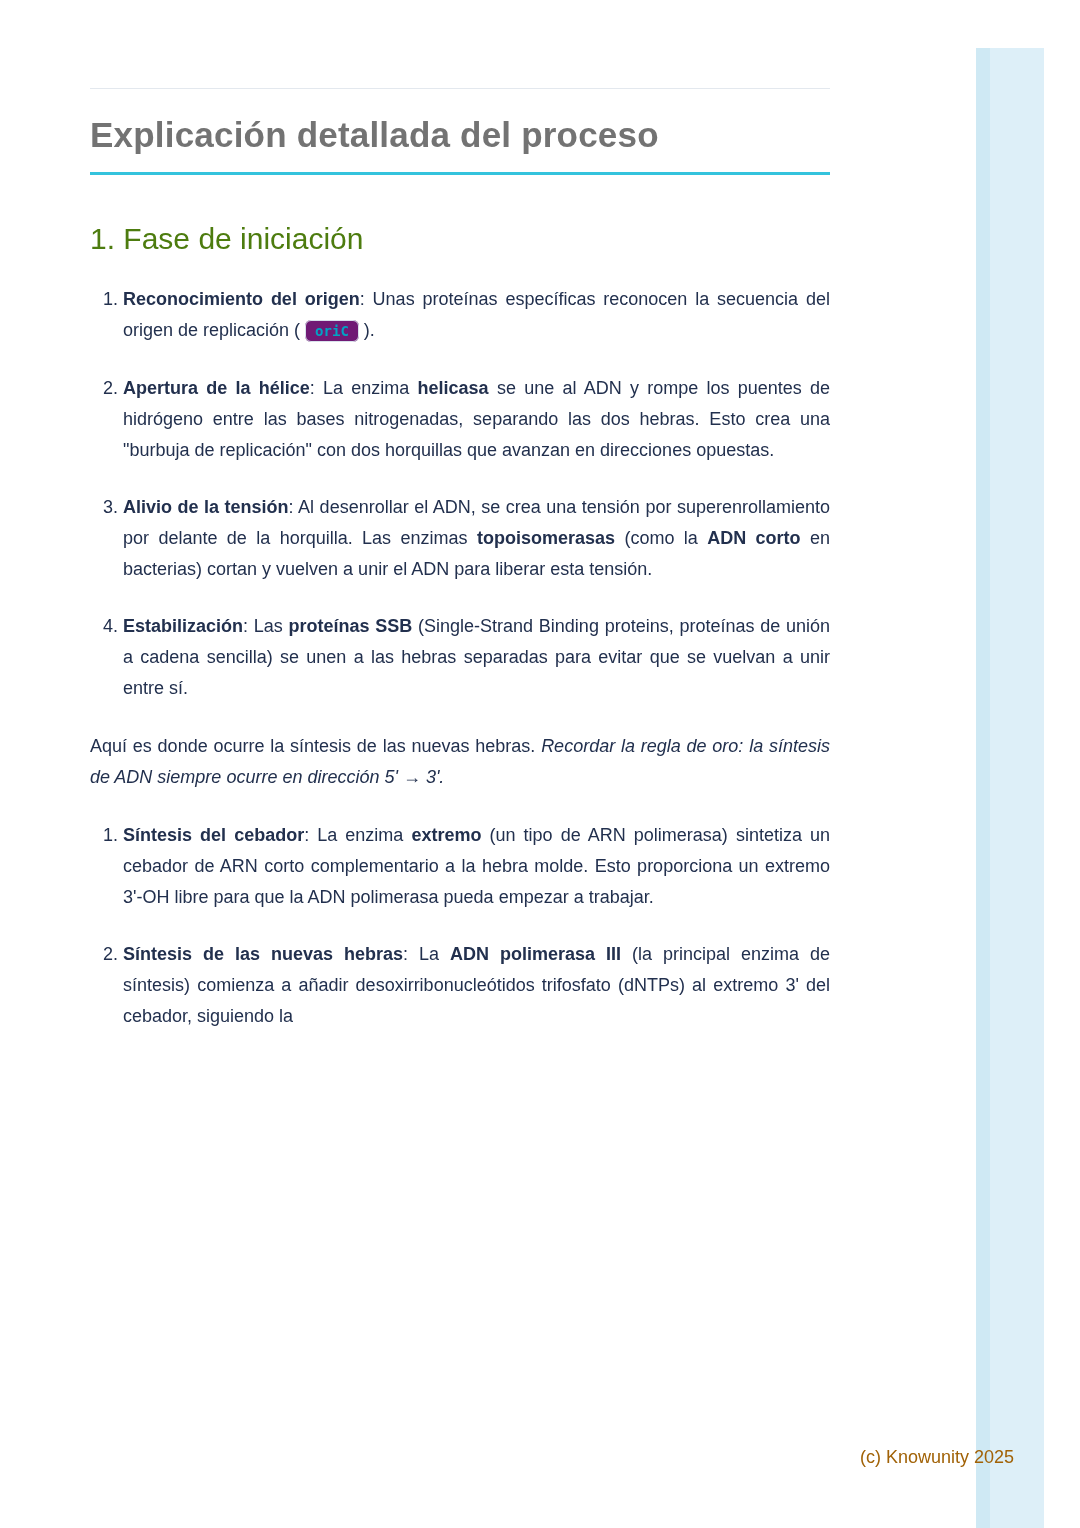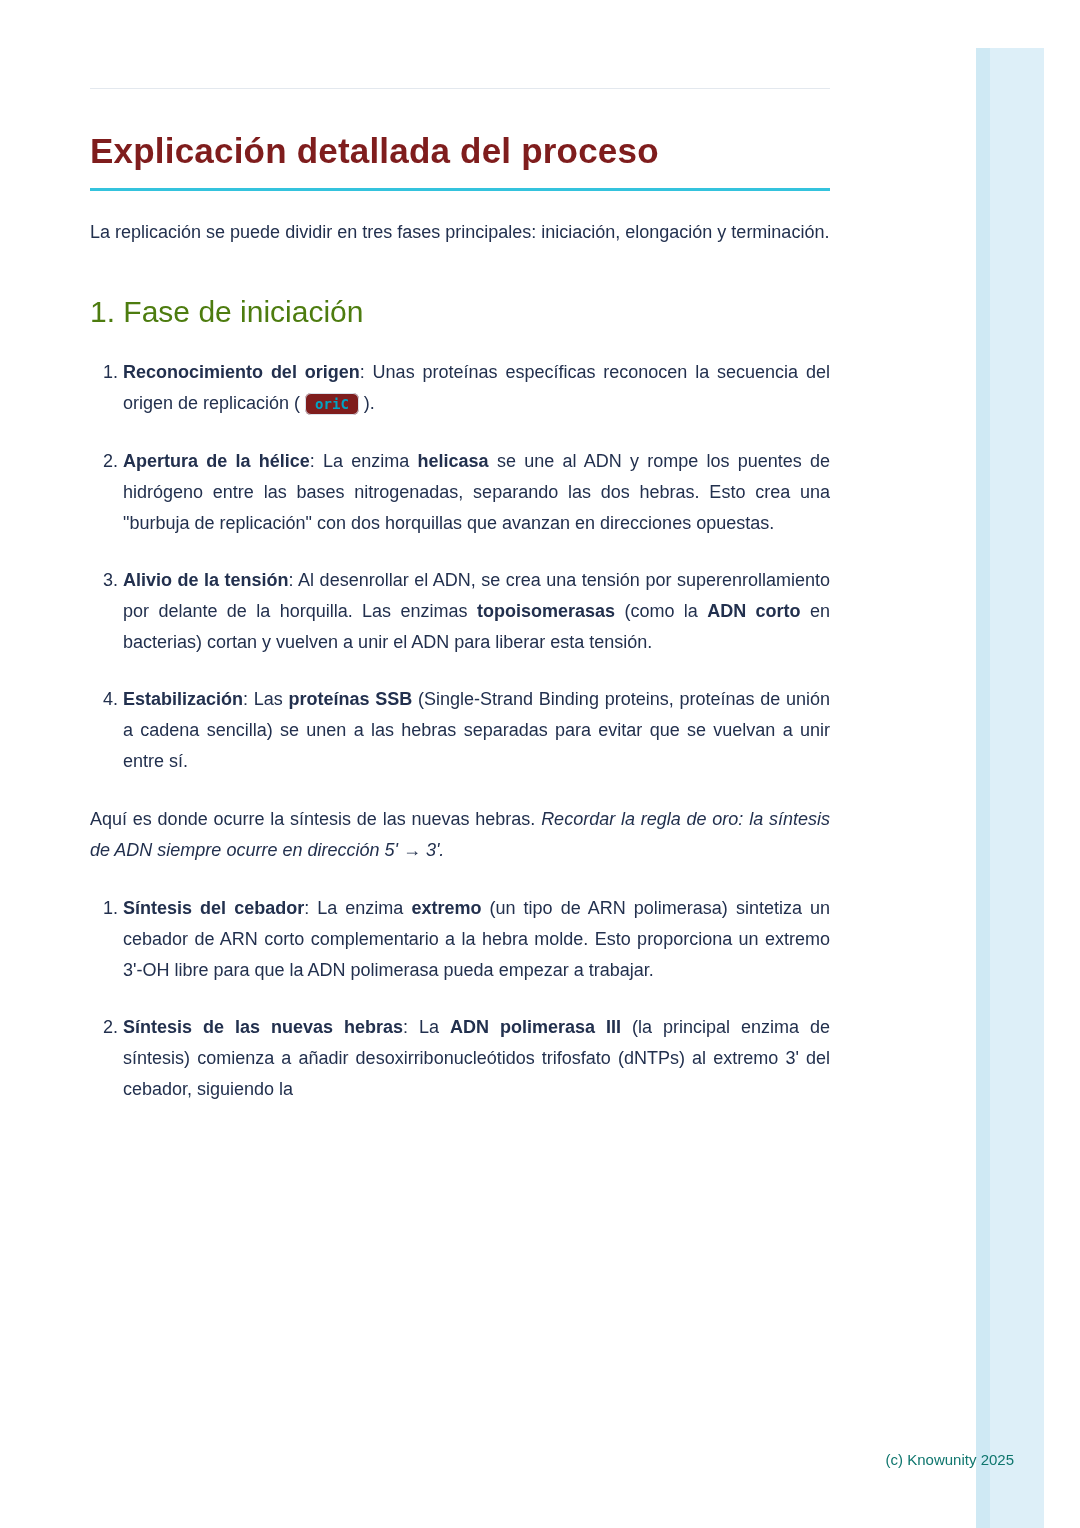--- a/index.html
+++ b/index.html
@@ -28,46 +28,46 @@
     line-height:31px;
     text-align:justify;
   }
   .b { font-weight:700; }
   .i { font-style:italic; }
   .code {
     font-family:"DejaVu Sans Mono", monospace;
     font-size:14px;
     font-weight:700;
     color:#00a3c4;
-    background:#7f1d1d;
+    background:#701a75;
     border:1px solid #d9e2ec;
     border-radius:6px;
     padding:2px 9px;
     white-space:nowrap;
   }
   ul.bullets { list-style:none; }
   ul.bullets li { display:flex; margin-bottom:28px; }
   .dot {
     flex:none;
     width:7px; height:7px;
     border-radius:50%;
     background:#22304e;
     margin:12px 14px 0 12px;
   }
   .divider {
     border:none;
     border-top:1px solid #e3e8ee;
     margin-top:36px;
   }
   h1 {
-    color:#7f1d1d;
+    color:#737373;
     font-size:35px;
     line-height:44px;
     font-weight:700;
-    margin-top:40px;
+    margin-top:24px;
     letter-spacing:0.2px;
   }
   .h1-rule {
     height:3px;
     background:#34c3dd;
     margin-top:15px;
   }
   .intro { margin-top:26px; }
   h2 {
     color:#4d7c0f;
@@ -83,41 +83,40 @@
     width:33px;
     padding-left:13px;
     font-size:18px;
     line-height:31px;
   }
   .steps .body-text { flex:1; }
   .phase-intro { margin-top:27px; }
   .footer {
     position:absolute;
     right:66px; bottom:60px;
-    font-size:15px;
-    color:#0f766e;
+    font-size:18px;
+    color:#a16207;
     z-index:2;
   }
 </style>
 </head>
 <body>
 
 <div class="side-stripe"></div>
 
 <main class="content">
 
   <ul class="bullets">
   </ul>
 
   <hr class="divider">
 
   <h1>Explicación detallada del proceso</h1>
   <div class="h1-rule"></div>
 
-  <p class="body-text intro">La replicación se puede dividir en tres fases principales: iniciación, elongación y terminación.</p>
 
   <h2>1. Fase de iniciación</h2>
 
   <ol class="steps">
     <li>
       <span class="num">1.</span>
       <p class="body-text"><span class="b">Reconocimiento del origen</span><span>: Unas proteínas específicas reconocen la secuencia del origen de replicación ( </span><span class="code">oriC</span><span> ).</span></p>
     </li>
     <li>
       <span class="num">2.</span>

